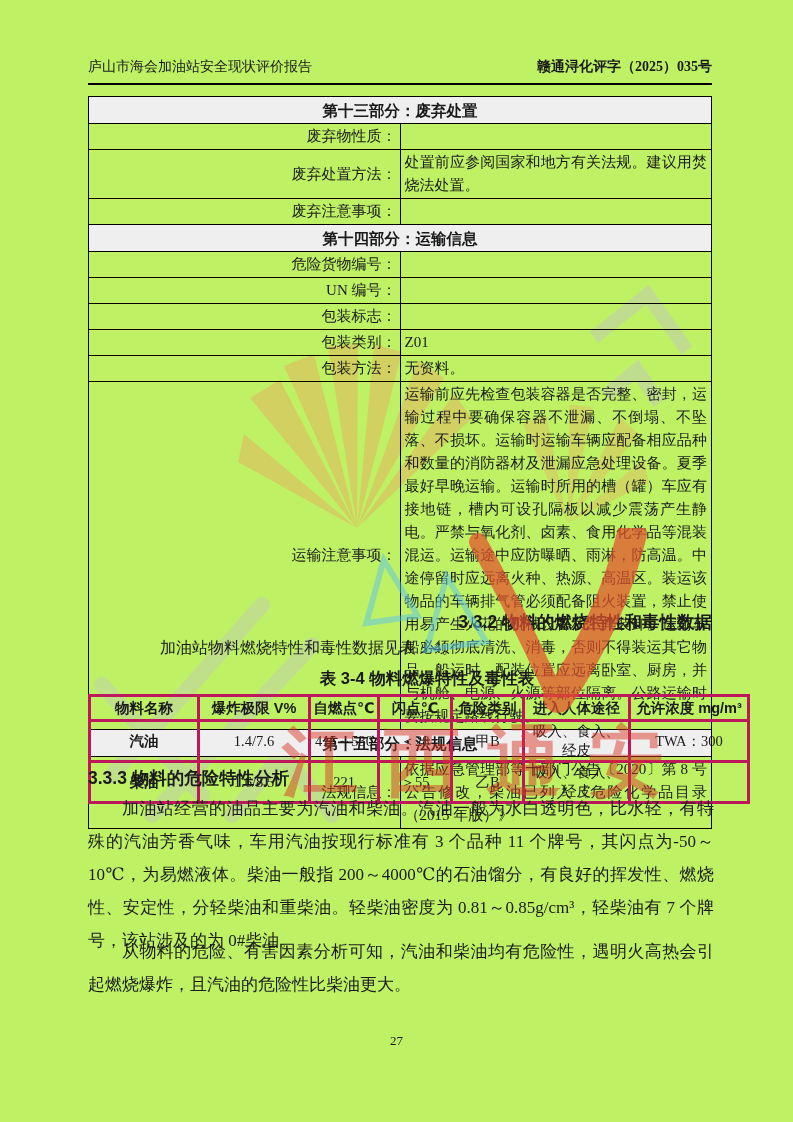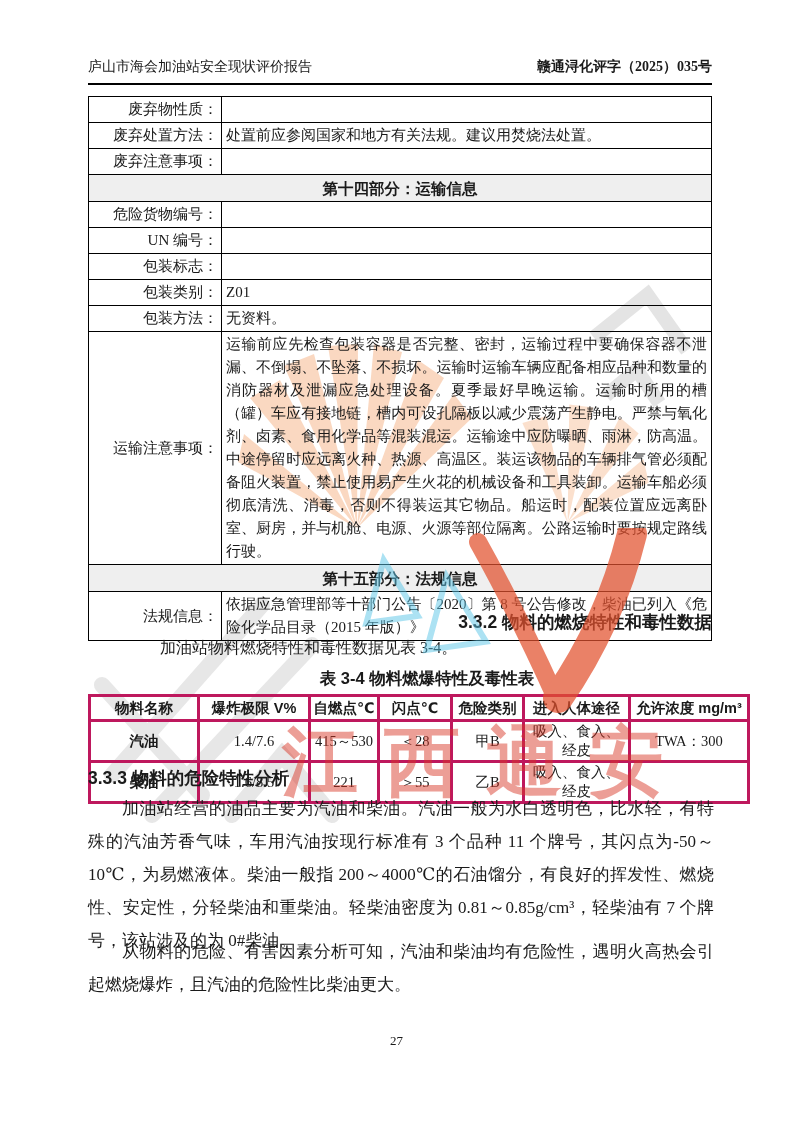--- a/index.html
+++ b/index.html
@@ -1,17 +1,17 @@
 <!DOCTYPE html>
 <html><head>
 <meta charset="utf-8">
 <style>
   html,body{margin:0;padding:0;background:#888;}
   .page{
-    position:relative; width:793px; height:1122px; background:#ffffff;
+    position:relative; width:793px; height:1122px; background:#bef264;
     margin:0 auto; overflow:hidden;
     font-family:"Liberation Serif","DejaVu Serif",serif; color:#1a1a1a;
   }
   .content{position:relative; z-index:2;}
   
   .doc-header{
     position:absolute; left:88px; top:58px; width:624px;
     display:flex; justify-content:space-between; align-items:flex-end;
     font-size:14px; padding-bottom:7px; border-bottom:2px solid #000;
   }
@@ -128,20 +128,23 @@
 
   <div class="content">
 
     <div class="doc-header">
       <span class="hr-left">庐山市海会加油站安全现状评价报告</span>
       <span class="hr-right">赣通浔化评字（2025）035号</span>
     </div>
 
     <table class="msds">
       <tbody>
+          <tr>
+            <td colspan="2" class="sec">第十三部分：废弃处置</td>
+          </tr>
           <tr class="small">
             <td class="lbl">废弃物性质：</td>
             <td class="val"></td>
           </tr>
           <tr class="small">
             <td class="lbl">废弃处置方法：</td>
             <td class="val">处置前应参阅国家和地方有关法规。建议用焚烧法处置。</td>
           </tr>
           <tr class="small">
             <td class="lbl">废弃注意事项：</td>

